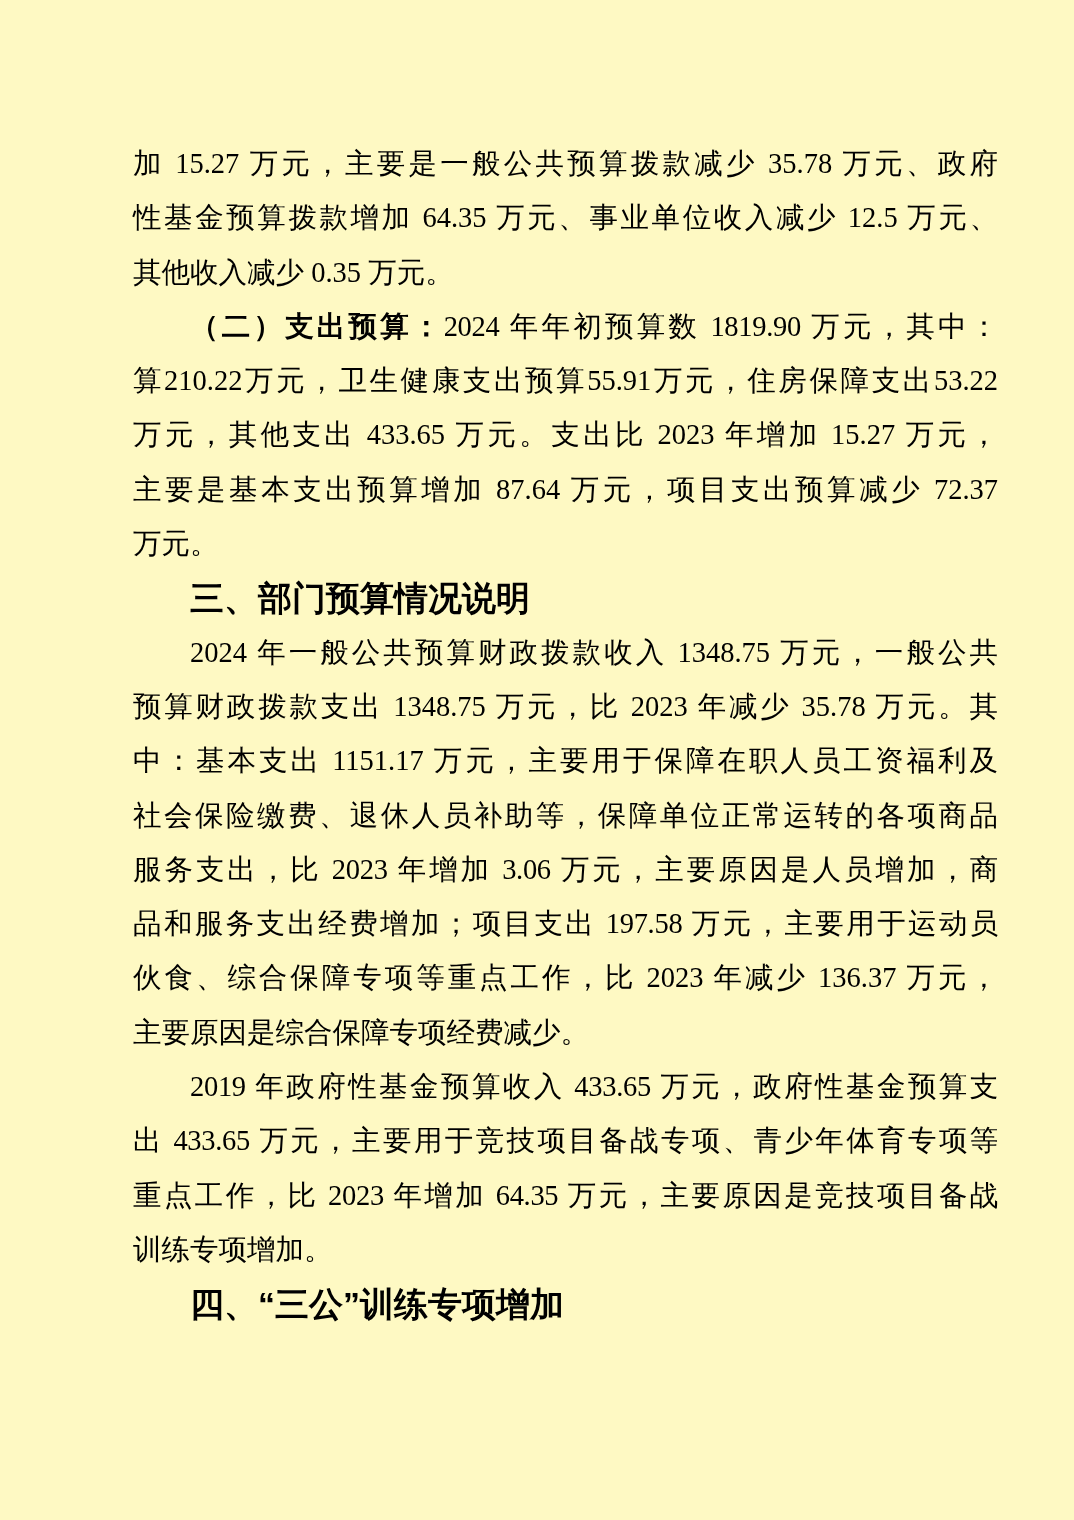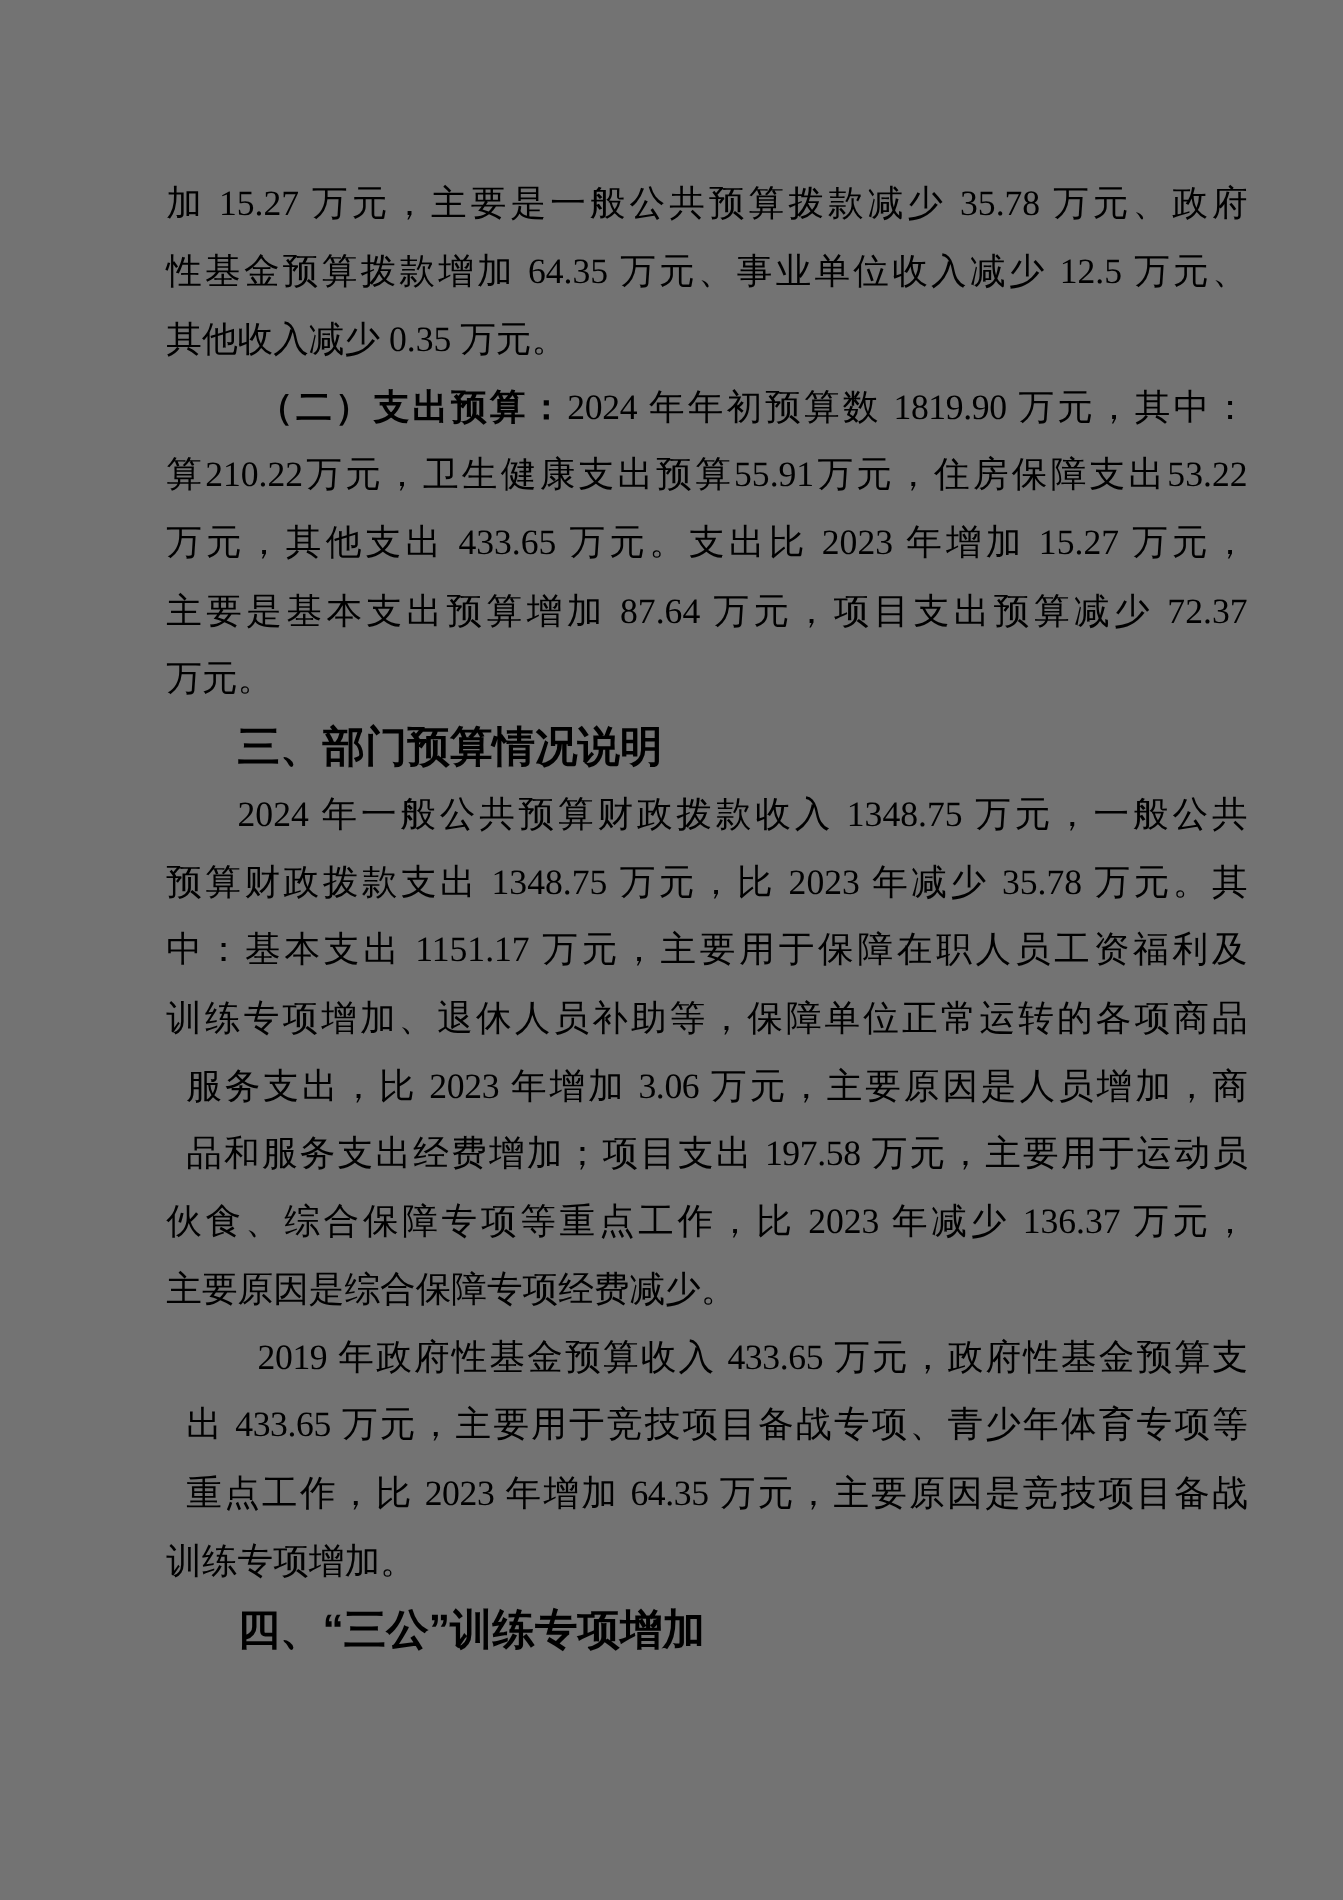--- a/index.html
+++ b/index.html
@@ -12,34 +12,34 @@
     background: #ffffff;
     color: #000000;
     font-family: "Liberation Serif", "DejaVu Serif", serif;
     overflow: hidden;
   }
   .doc-page {
     box-sizing: border-box;
     width: 1074px;
     height: 1520px;
     padding: 137px 76px 96px 133px;
-    background: #737373;
+    background: #fef9c3;
   }
   .paragraph { margin: 0; }
   .line {
     font-size: 28.5px;
     line-height: 54.3px;
     height: 54.3px;
     text-align: justify;
     text-align-last: justify;
     overflow: visible;
   }
   .line.last { text-align-last: left; }
   .line.indent { text-indent: 57px; }
-  .line.tight { letter-spacing: -0.3px; margin-left: 16px; }
+  .line.tight { letter-spacing: -0.3px; }
   .line.heading {
     font-family: "Liberation Sans", "DejaVu Sans", sans-serif;
     font-weight: 700;
     font-size: 34px;
     text-align: left;
     text-align-last: left;
   }
   .bold-lead { font-weight: 700; }
 </style>
 </head>
@@ -62,21 +62,21 @@
   </section>
 
   <section class="paragraph">
     <div class="line heading indent"><span>三、部门预算情况说明</span></div>
   </section>
 
   <section class="paragraph">
     <div class="line indent"><span>2024 年一般公共预算财政拨款收入 1348.75 万元，一般公共</span></div>
     <div class="line"><span>预算财政拨款支出 1348.75 万元，比 2023 年减少 35.78 万元。其</span></div>
     <div class="line"><span>中：基本支出 1151.17 万元，主要用于保障在职人员工资福利及</span></div>
-    <div class="line"><span>训练专项增加、退休人员补助等，保障单位正常运转的各项商品</span></div>
+    <div class="line"><span>社会保险缴费、退休人员补助等，保障单位正常运转的各项商品</span></div>
     <div class="line tight"><span>服务支出，比 2023 年增加 3.06 万元，主要原因是人员增加，商</span></div>
     <div class="line tight"><span>品和服务支出经费增加；项目支出 197.58 万元，主要用于运动员</span></div>
     <div class="line"><span>伙食、综合保障专项等重点工作，比 2023 年减少 136.37 万元，</span></div>
     <div class="line last"><span>主要原因是综合保障专项经费减少。</span></div>
   </section>
 
   <section class="paragraph">
     <div class="line indent tight"><span>2019 年政府性基金预算收入 433.65 万元，政府性基金预算支</span></div>
     <div class="line tight"><span>出 433.65 万元，主要用于竞技项目备战专项、青少年体育专项等</span></div>
     <div class="line tight"><span>重点工作，比 2023 年增加 64.35 万元，主要原因是竞技项目备战</span></div>

